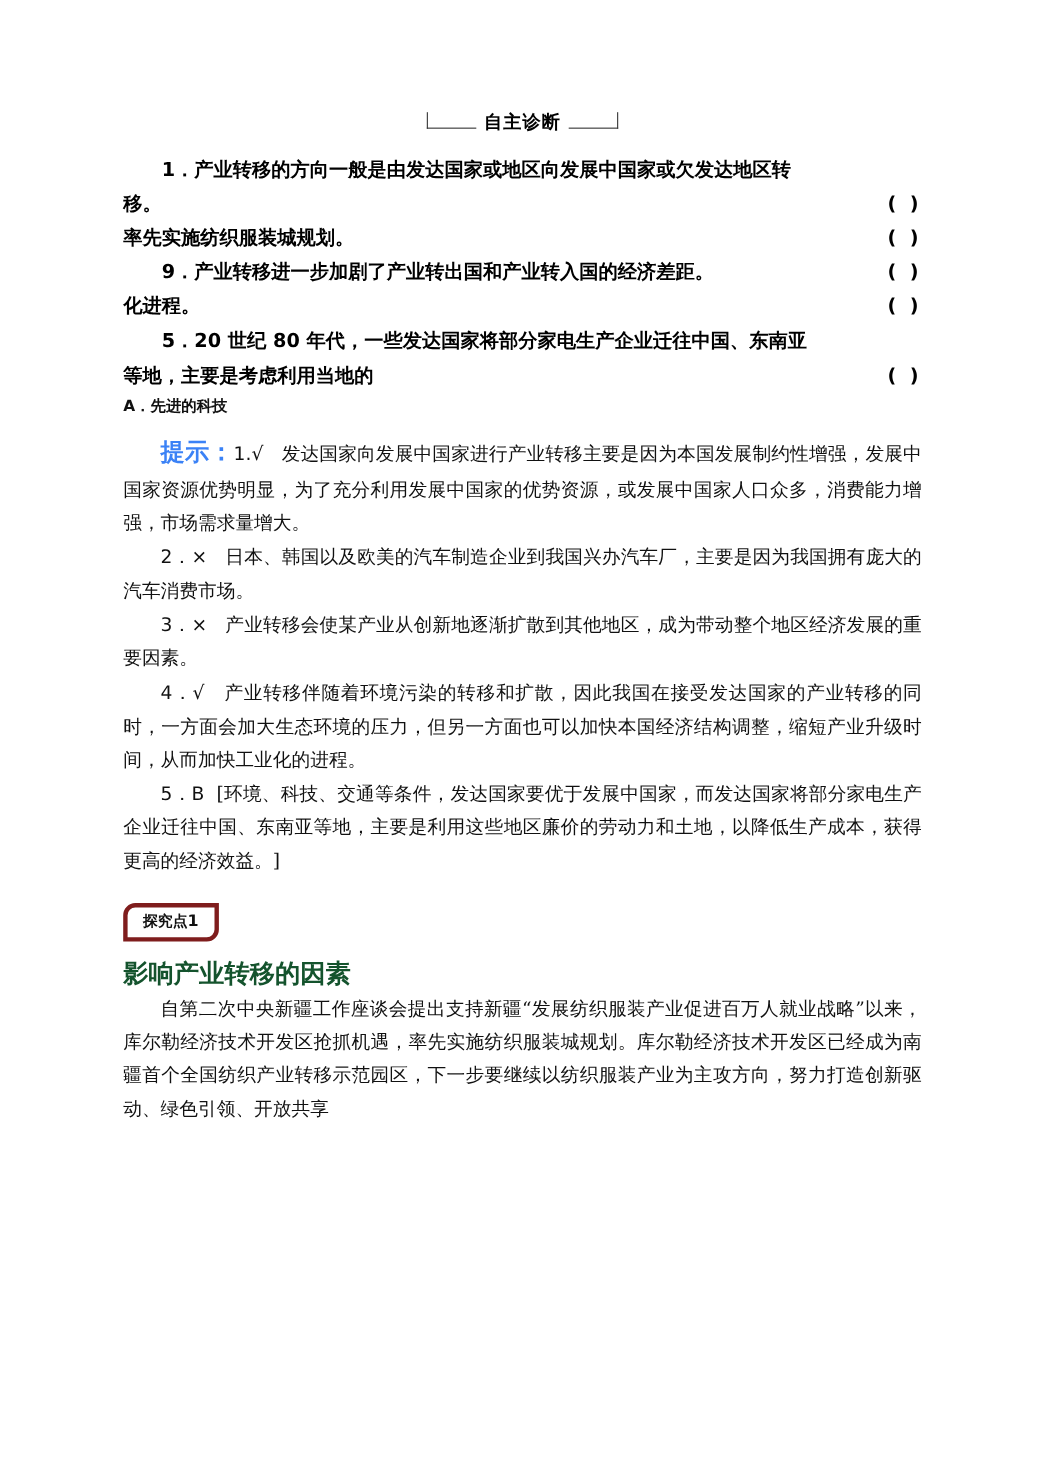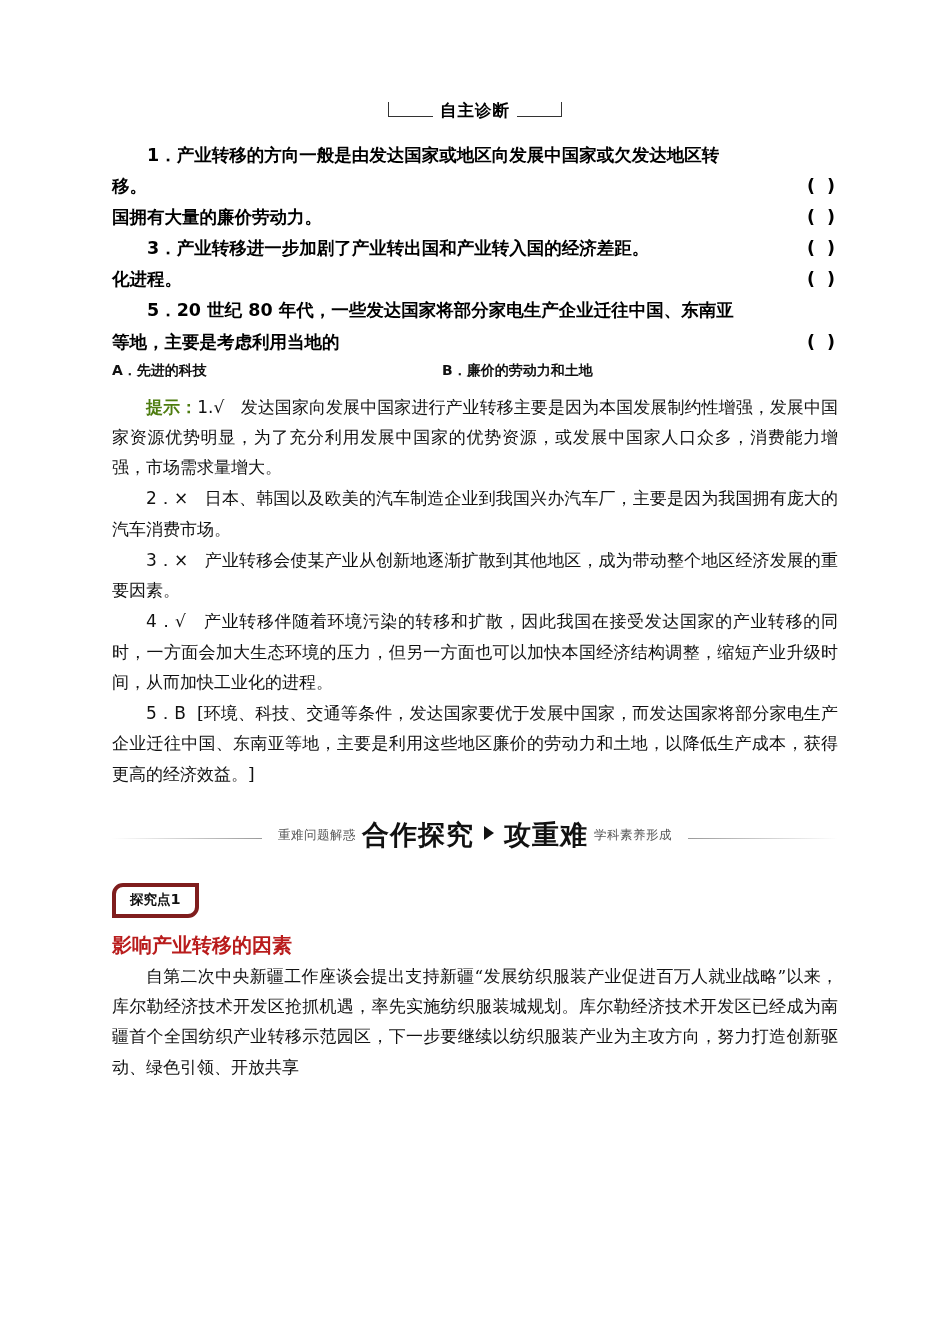--- a/index.html
+++ b/index.html
@@ -100,24 +100,24 @@
   .para {
     font-family: "DejaVu Serif", "Liberation Serif", serif;
     font-size: 17px;
     line-height: 1.78;
     text-indent: 2em;
     margin: 0 0 1px 0;
     text-align: justify;
     color: #111;
   }
   .tip-label {
-    color: #4d7c0f;
-    font-family: "DejaVu Sans", "Liberation Sans", sans-serif;
-    font-weight: bold;
-    font-size: 17px;
+    color: #3b82f6;
+    font-family: "DejaVu Sans", "Liberation Sans", sans-serif;
+    font-weight: bold;
+    font-size: 22px;
   }
   .mark { font-family: "DejaVu Sans", "Liberation Sans", sans-serif; }
 
   
   .banner {
     margin-top: 26px;
     height: 46px;
     position: relative;
     text-align: center;
   }
@@ -179,23 +179,23 @@
     border: 4px solid #7f1d1d;
     border-radius: 11px 0 11px 0;
   }
   .explore-tag .num {
     font-size: 14.5px;
   }
 
   .sub-title {
     font-family: Liberation Serif, serif;
     font-weight: bold;
-    font-size: 20px;
+    font-size: 23px;
     margin: 14px 0 2px 0;
-    color: #b91c1c;
+    color: #14532d;
   }
 </style>
 </head>
 <body>
 
 <div class="page">
   <div class="content">
 
     
     <div class="diag-header">
@@ -207,46 +207,45 @@
     
     <div class="q">1．产业转移的方向一般是由发达国家或地区向发展中国家或欠发达地区转</div>
     <div class="q cont">
       <span class="paren">(    )</span>
       <span>移。</span>
     </div>
 
     
     <div class="q cont">
       <span class="paren">(    )</span>
-      <span>国拥有大量的廉价劳动力。</span>
+      <span>率先实施纺织服装城规划。</span>
     </div>
 
     
     <div class="q">
       <span class="paren">(    )</span>
-      <span>3．产业转移进一步加剧了产业转出国和产业转入国的经济差距。</span>
+      <span>9．产业转移进一步加剧了产业转出国和产业转入国的经济差距。</span>
     </div>
 
     
     <div class="q cont">
       <span class="paren">(    )</span>
       <span>化进程。</span>
     </div>
 
     
     <div class="q">5．20 世纪 80 年代，一些发达国家将部分家电生产企业迁往中国、东南亚</div>
     <div class="q cont">
       <span class="paren">(    )</span>
       <span>等地，主要是考虑利用当地的</span>
     </div>
 
     
     <div class="opts">
       <div class="a">A．先进的科技</div>
-      <div class="b">B．廉价的劳动力和土地</div>
     </div>
     <div class="opts">
     </div>
 
     
     <div class="tip-block">
       <div class="para">
         <span class="tip-label">提示：</span><span class="mark">1.</span><span class="mark">√</span>&nbsp;&nbsp;&nbsp;<span>发达国家向发展中国家进行产业转移主要是因为本国发展制约性增强，发展中国家资源优势明显，为了充分利用发展中国家的优势资源，或发展中国家人口众多，消费能力增强，市场需求量增大。</span>
       </div>
       <div class="para">
@@ -257,27 +256,20 @@
       </div>
       <div class="para">
         <span class="mark">4．</span><span class="mark">√</span>&nbsp;&nbsp;&nbsp;<span>产业转移伴随着环境污染的转移和扩散，因此我国在接受发达国家的产业转移的同时，一方面会加大生态环境的压力，但另一方面也可以加快本国经济结构调整，缩短产业升级时间，从而加快工业化的进程。</span>
       </div>
       <div class="para">
         <span class="mark">5．</span><span class="mark">B</span>&nbsp;&nbsp;<span>[环境、科技、交通等条件，发达国家要优于发展中国家，而发达国家将部分家电生产企业迁往中国、东南亚等地，主要是利用这些地区廉价的劳动力和土地，以降低生产成本，获得更高的经济效益。]</span>
       </div>
     </div>
 
     
-    <div class="banner">
-      <span class="rule"></span>
-      <span class="rule right"></span>
-      <span class="inner">
-        <span class="small">重难问题解惑</span><span class="big">合作探究</span><span class="arrow"></span><span class="big">攻重难</span><span class="small">学科素养形成</span>
-      </span>
-    </div>
 
     
     <div class="explore-tag">
       <span>探究点</span><span class="num">1</span>
     </div>
 
     <div class="sub-title">影响产业转移的因素</div>
 
     <div class="para">自第二次中央新疆工作座谈会提出支持新疆“发展纺织服装产业促进百万人就业战略”以来，库尔勒经济技术开发区抢抓机遇，率先实施纺织服装城规划。库尔勒经济技术开发区已经成为南疆首个全国纺织产业转移示范园区，下一步要继续以纺织服装产业为主攻方向，努力打造创新驱动、绿色引领、开放共享</div>
 

